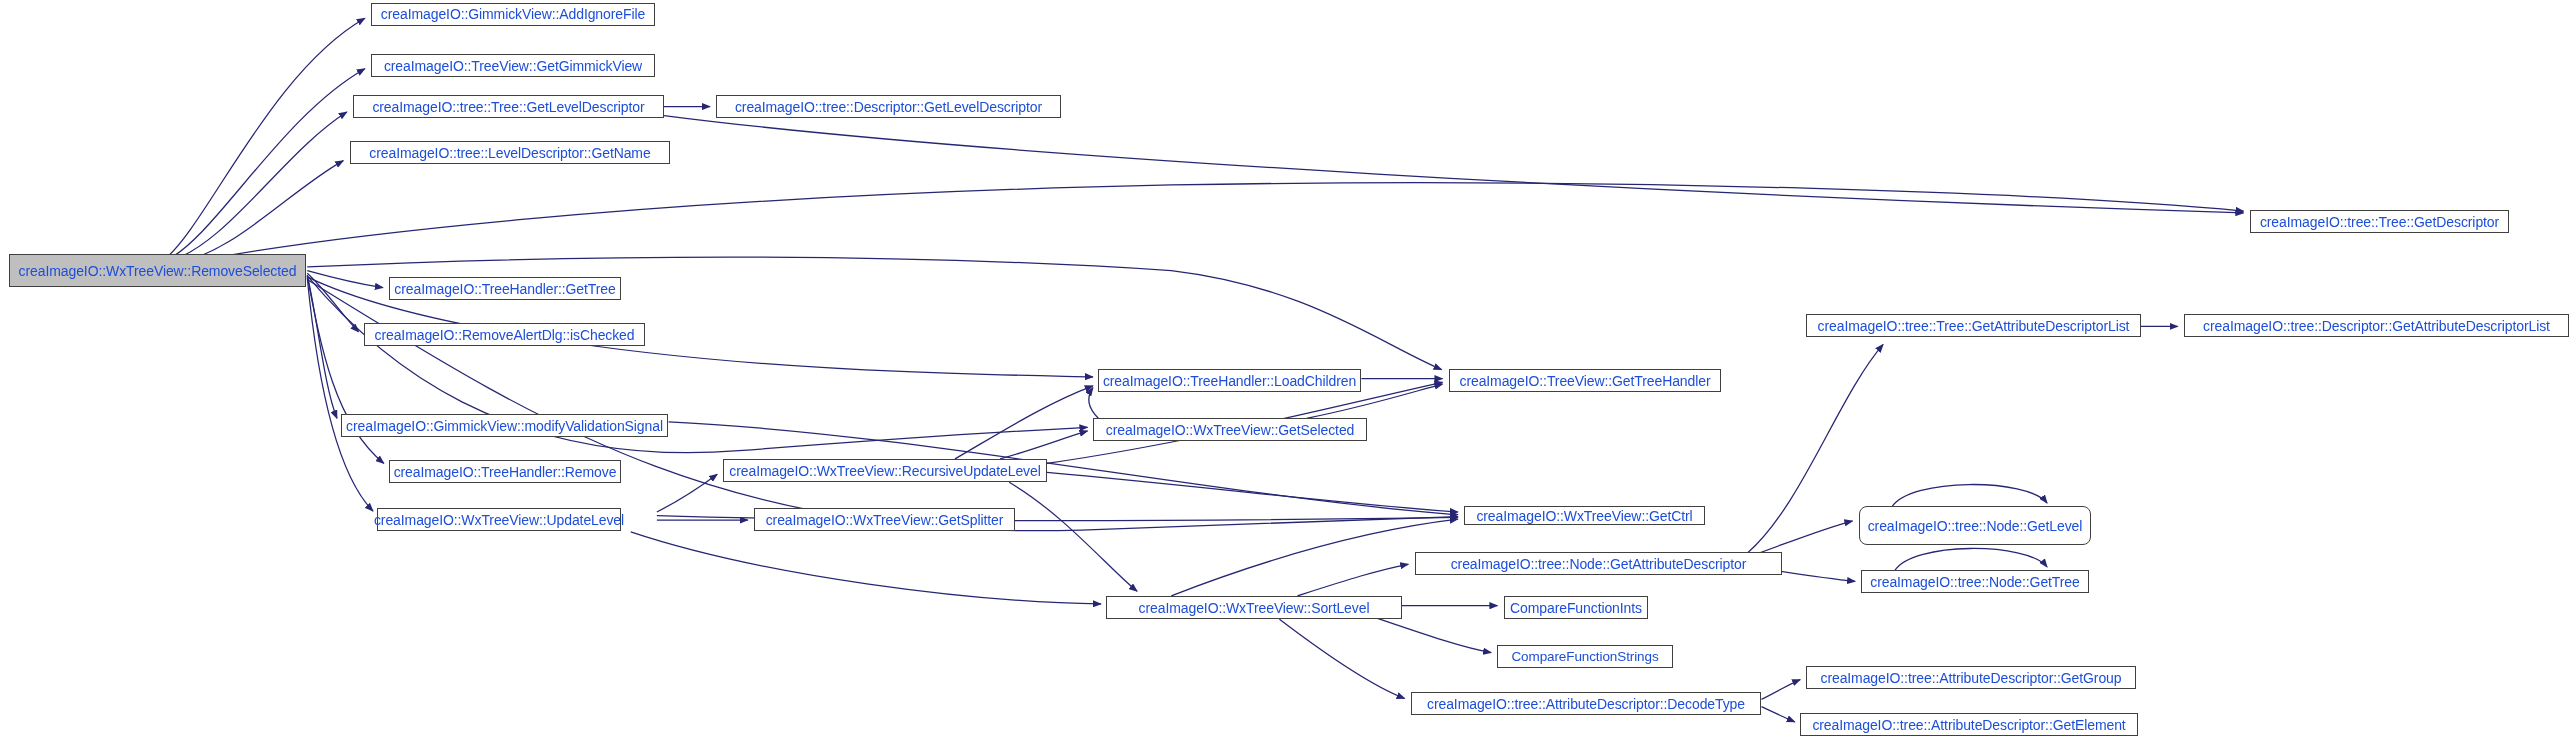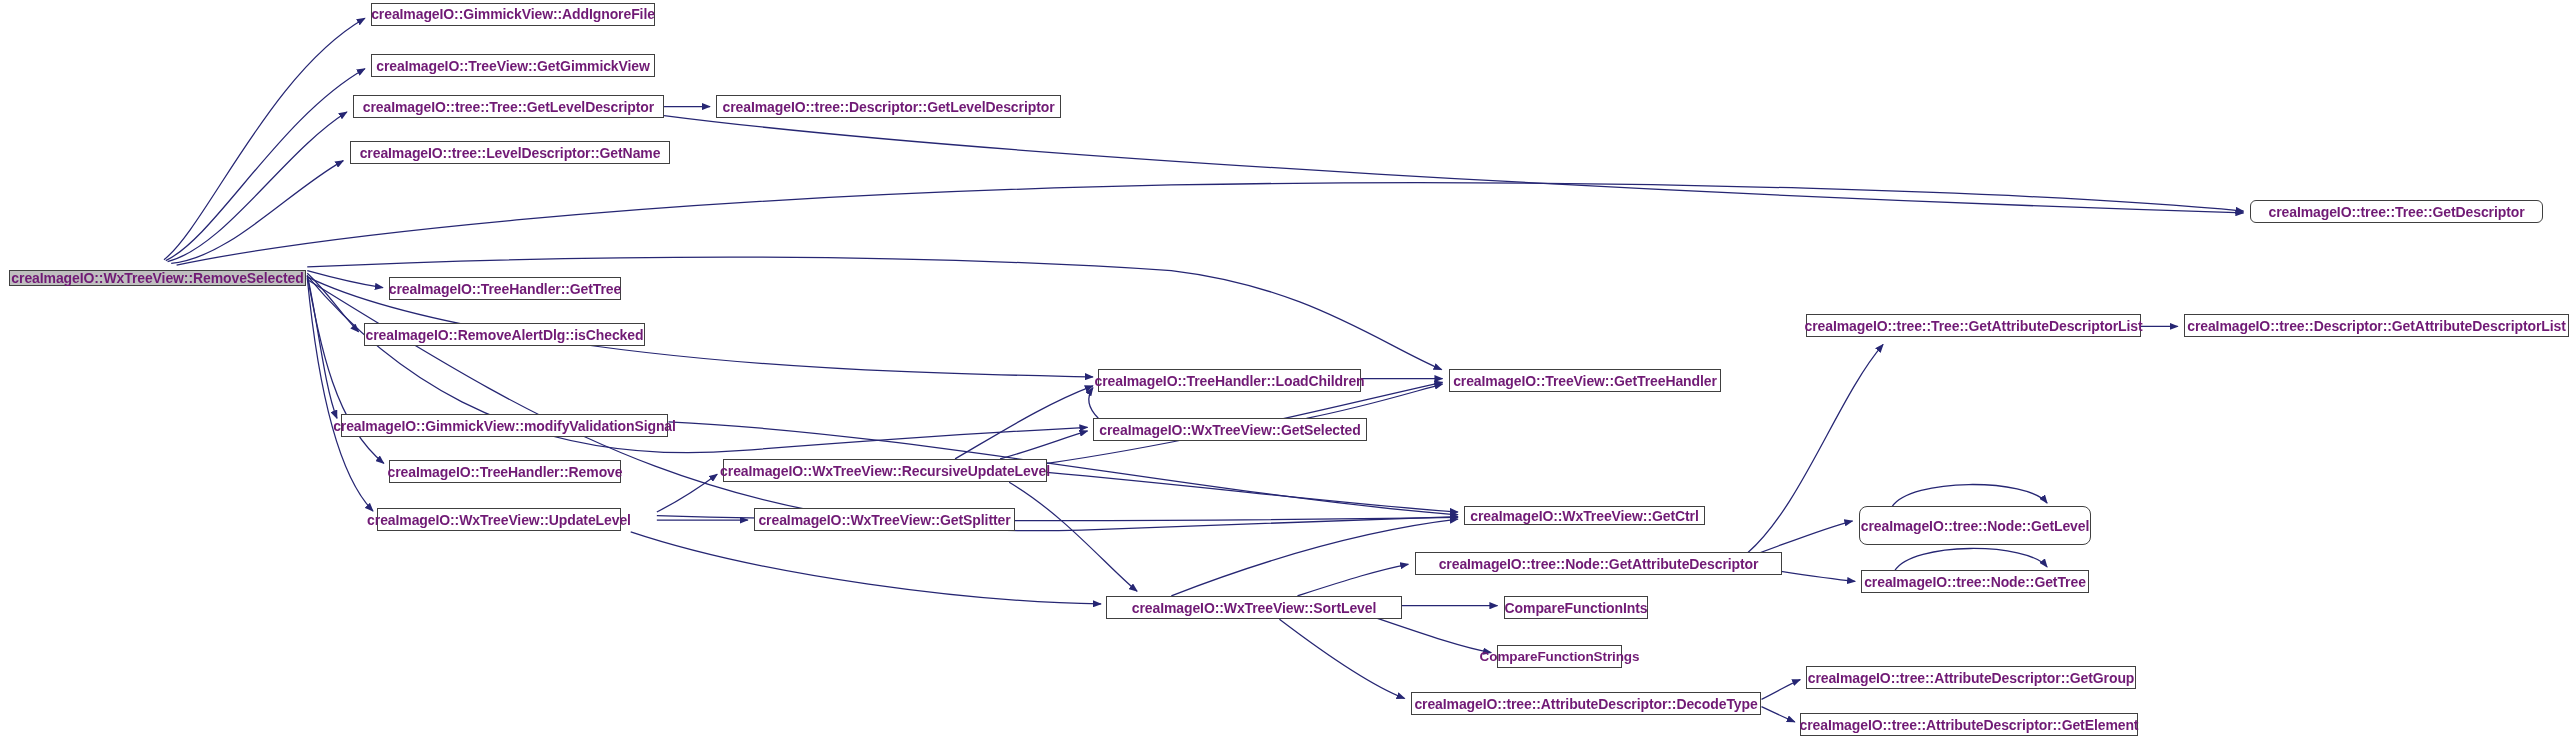--- a/index.html
+++ b/index.html
@@ -11,30 +11,29 @@
     background:#ffffff;
     font-family:"Liberation Sans","DejaVu Sans",sans-serif;
     overflow:hidden;
   }
   #edges{position:absolute;left:0;top:0;width:2576px;height:742px;}
   .node{
     position:absolute;
     box-sizing:border-box;
     border:0.9px solid #404040;
     background:#ffffff;
-    color:#701a75;
+    color:#1d4ed8;
     font-size:14px;
     line-height:1;
     display:flex;
     align-items:center;
     justify-content:center;
     white-space:nowrap;
     padding:0 17px;
     letter-spacing:-0.1px;
-    font-weight:bold;
   }
   .node.root{
     background:#bfbfbf;
     border-color:#404040;
   }
   .node .lbl{display:block;}
 </style>
 </head>
 <body>
 
@@ -84,39 +83,39 @@
         <path d="M 1940,628 C 1990,636 2030,642 2059,645" fill="none" stroke="#262673" stroke-width="1.4" marker-end="url(#arrow)"></path>
         <path d="M 1940,613 C 2000,560 2040,440 2090,382" fill="none" stroke="#262673" stroke-width="1.4" marker-end="url(#arrow)"></path>
         <path d="M 2376,362 L 2417,362" fill="none" stroke="#262673" stroke-width="1.4" marker-end="url(#arrow)"></path>
         <path d="M 1955,776 C 1975,766 1988,758 1998,754" fill="none" stroke="#262673" stroke-width="1.4" marker-end="url(#arrow)"></path>
         <path d="M 1955,784 C 1972,792 1985,798 1992,801" fill="none" stroke="#262673" stroke-width="1.4" marker-end="url(#arrow)"></path>
         <path d="M 2100,562 C 2120,530 2250,530 2272,558" fill="none" stroke="#262673" stroke-width="1.4" marker-end="url(#arrow)"></path>
         <path d="M 2103,633 C 2122,601 2250,601 2272,629" fill="none" stroke="#262673" stroke-width="1.4" marker-end="url(#arrow)"></path>
       </g>
   </svg>
   <div id="node-layer">
-      <div class="node root" style="left: 9px; top: 254px; width: 297px; height: 16px; margin-top: 16px;">
+      <div class="node root" style="left: 9px; top: 254px; width: 297px; height: 33px;">
         <span class="lbl">creaImageIO::WxTreeView::RemoveSelected</span>
       </div>
       <div class="node" style="left: 371px; top: 2.7px; width: 284px; height: 23.4px;">
         <span class="lbl">creaImageIO::GimmickView::AddIgnoreFile</span>
       </div>
       <div class="node" style="left: 371px; top: 54px; width: 284px; height: 23.4px;">
         <span class="lbl">creaImageIO::TreeView::GetGimmickView</span>
       </div>
       <div class="node" style="left: 353px; top: 95px; width: 311px; height: 23.4px;">
         <span class="lbl">creaImageIO::tree::Tree::GetLevelDescriptor</span>
       </div>
       <div class="node" style="left: 716px; top: 95px; width: 345px; height: 23.4px;">
         <span class="lbl">creaImageIO::tree::Descriptor::GetLevelDescriptor</span>
       </div>
       <div class="node" style="left: 350px; top: 141px; width: 320px; height: 23.4px;">
         <span class="lbl">creaImageIO::tree::LevelDescriptor::GetName</span>
       </div>
-      <div class="node" style="left: 2250px; top: 200px; width: 293px; height: 23.4px; border-radius: 6px;">
+      <div class="node" style="left: 2250px; top: 210px; width: 259px; height: 23.4px;">
         <span class="lbl">creaImageIO::tree::Tree::GetDescriptor</span>
       </div>
       <div class="node" style="left: 389px; top: 277px; width: 232px; height: 23.4px;">
         <span class="lbl">creaImageIO::TreeHandler::GetTree</span>
       </div>
       <div class="node" style="left: 364px; top: 323px; width: 281px; height: 23.4px;">
         <span class="lbl">creaImageIO::RemoveAlertDlg::isChecked</span>
       </div>
       <div class="node" style="left: 1806px; top: 314px; width: 335px; height: 23.4px;">
         <span class="lbl">creaImageIO::tree::Tree::GetAttributeDescriptorList</span>
@@ -159,21 +158,21 @@
       </div>
       <div class="node" style="left: 1861px; top: 570px; width: 228px; height: 23.4px;">
         <span class="lbl">creaImageIO::tree::Node::GetTree</span>
       </div>
       <div class="node" style="left: 1106px; top: 596px; width: 296px; height: 23.4px;">
         <span class="lbl">creaImageIO::WxTreeView::SortLevel</span>
       </div>
       <div class="node" style="left: 1504px; top: 596px; width: 144px; height: 23.4px;">
         <span class="lbl">CompareFunctionInts</span>
       </div>
-      <div class="node" style="left: 1497px; top: 645px; width: 125px; height: 23.4px;">
+      <div class="node" style="left: 1497px; top: 645px; width: 176px; height: 23.4px;">
         <span class="lbl" style="font-size: 13.5px;">CompareFunctionStrings</span>
       </div>
       <div class="node" style="left: 1411px; top: 692px; width: 350px; height: 23.4px;">
         <span class="lbl">creaImageIO::tree::AttributeDescriptor::DecodeType</span>
       </div>
       <div class="node" style="left: 1806px; top: 666px; width: 330px; height: 23.4px;">
         <span class="lbl">creaImageIO::tree::AttributeDescriptor::GetGroup</span>
       </div>
       <div class="node" style="left: 1800px; top: 713px; width: 338px; height: 23.4px;">
         <span class="lbl">creaImageIO::tree::AttributeDescriptor::GetElement</span>

